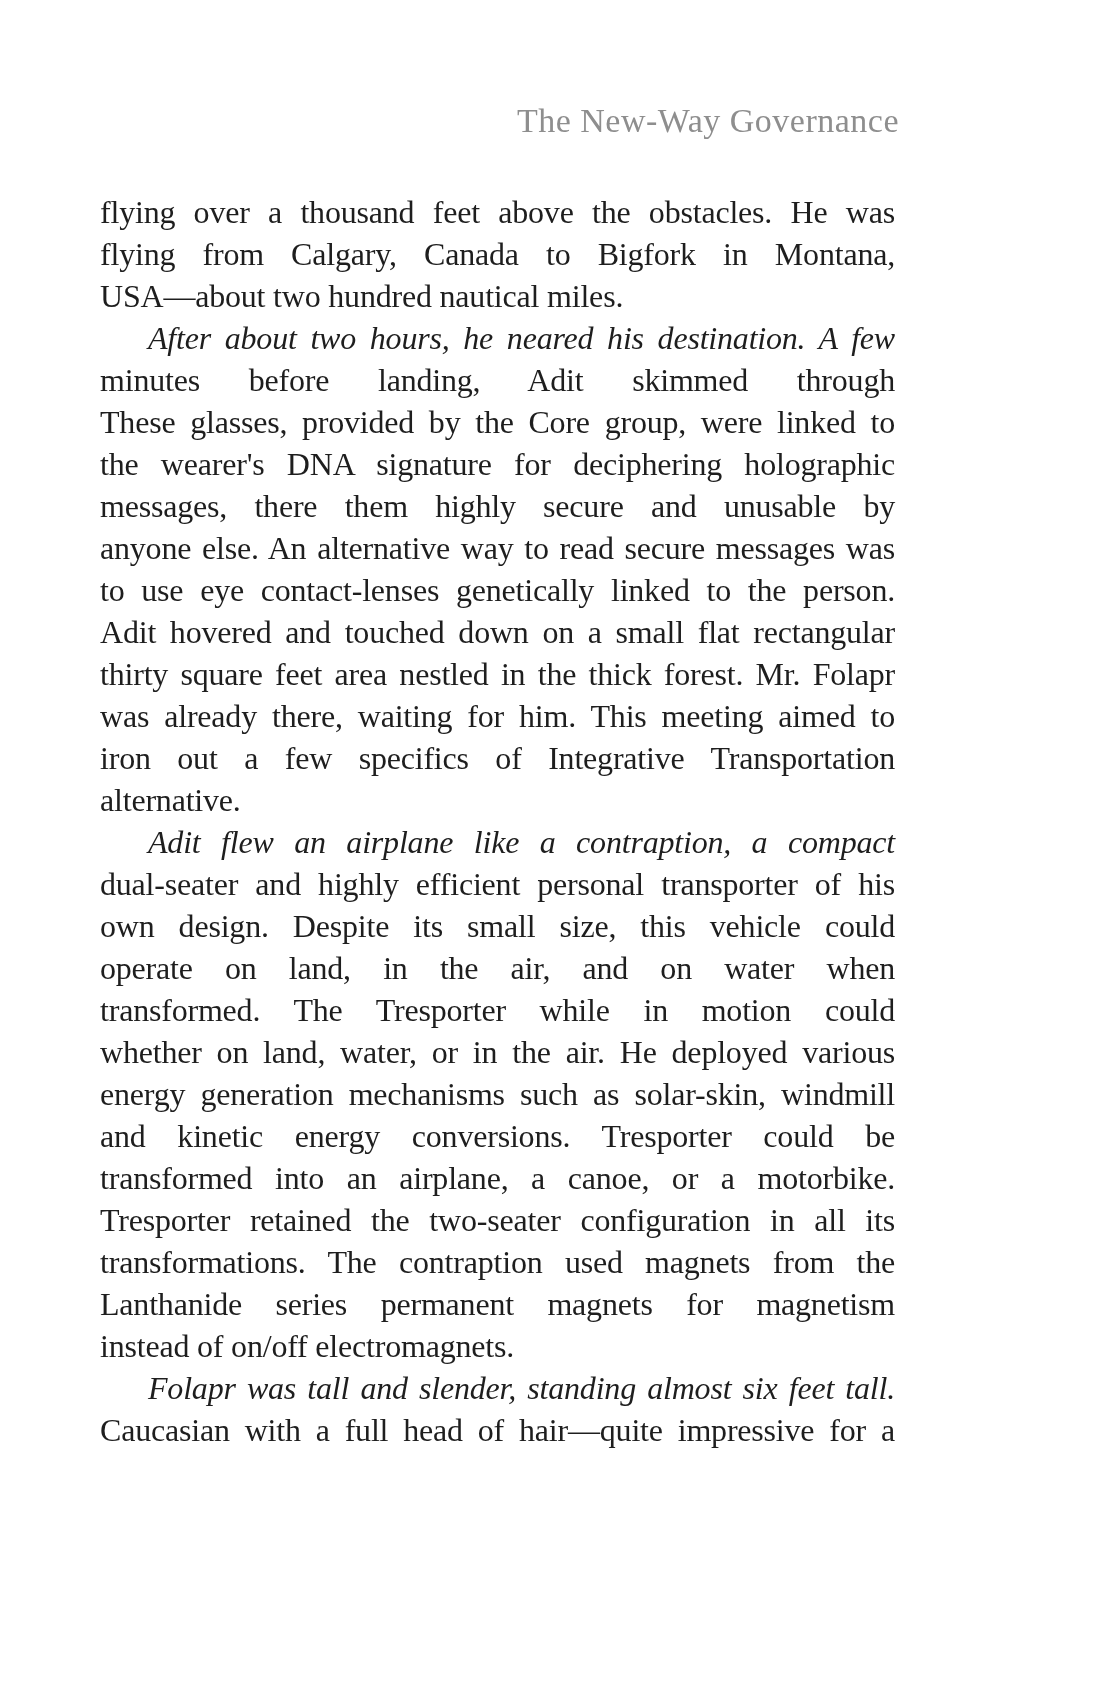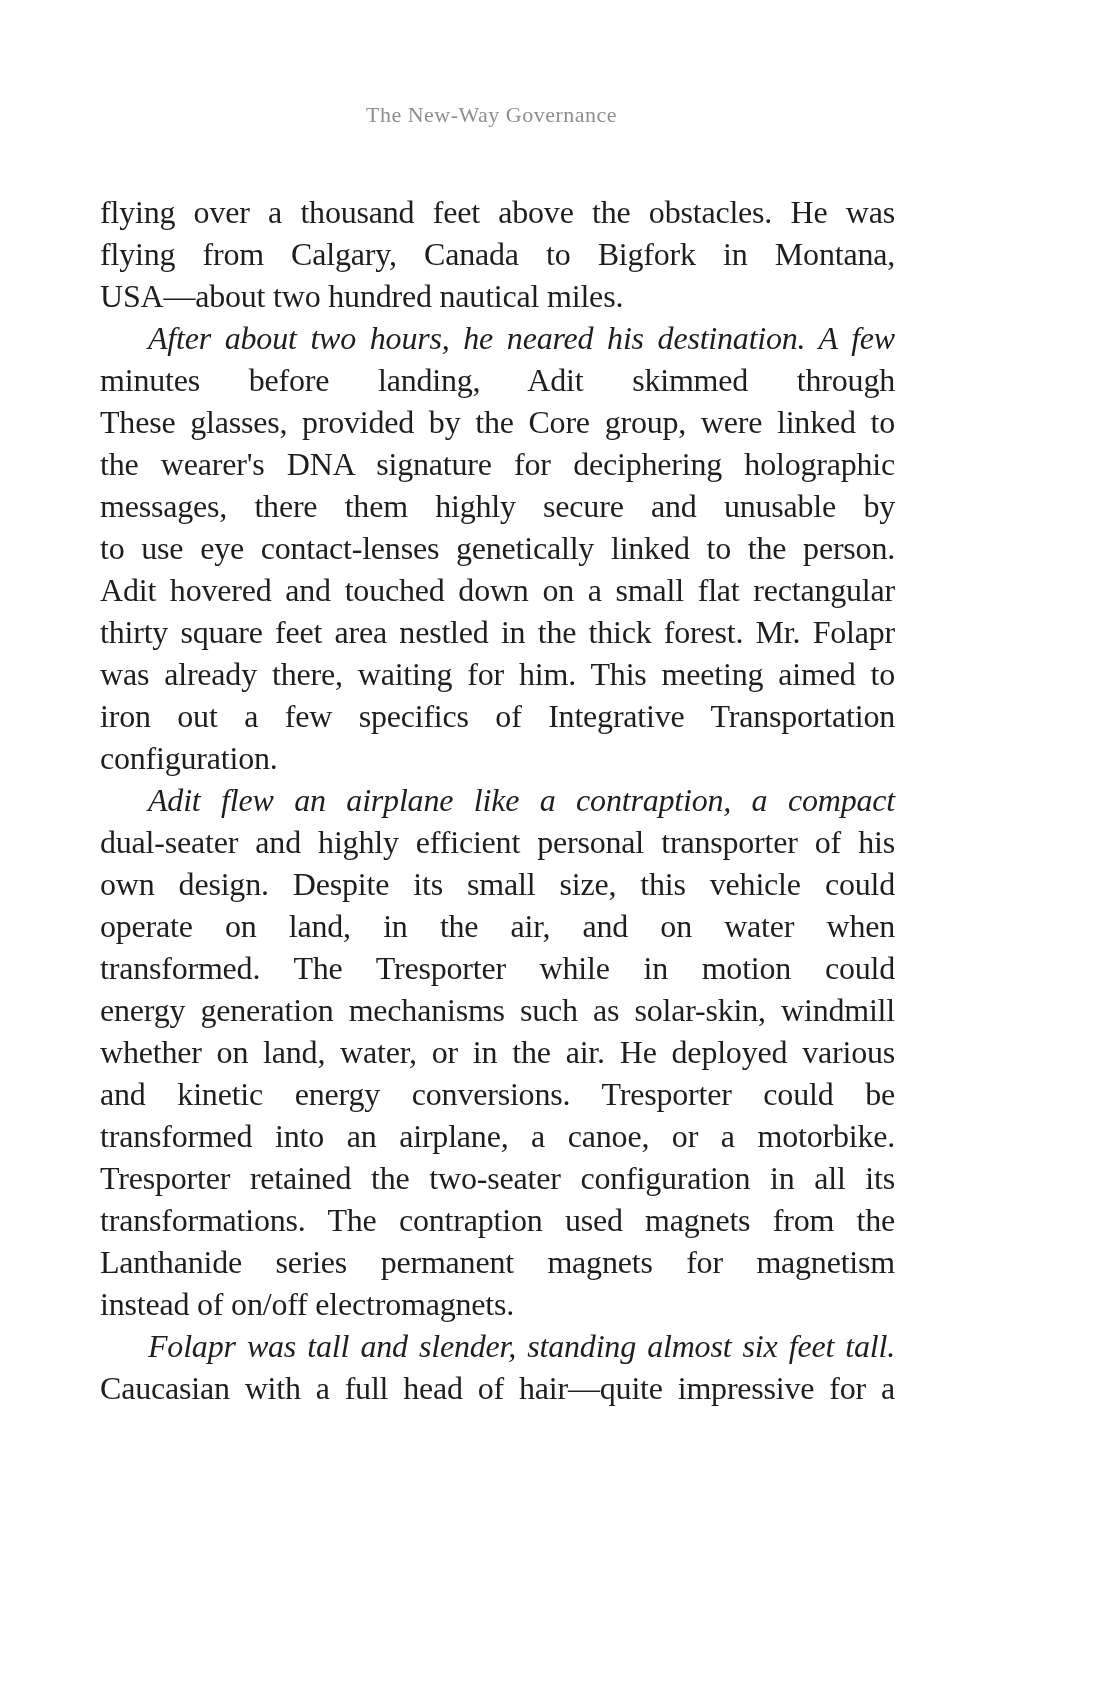--- a/index.html
+++ b/index.html
@@ -11,24 +11,24 @@
     position: relative;
     width: 1100px;
     height: 1700px;
     background: var(--bg-color, #ffffff);
     overflow: hidden;
     font-family: "Liberation Serif", "DejaVu Serif", serif;
   }
   .running-header {
     position: absolute;
     top: 102px;
-    left: 94px;
+    left: 104px;
     width: 795px;
-    text-align: center;
-    font-size: 22px;
+    text-align: right;
+    font-size: 34px;
     letter-spacing: 0.5px;
     color: var(--header-color, #8e8e8e);
     white-space: nowrap;
   }
   .page-body {
     position: absolute;
     top: 191px;
     left: 100px;
     width: 795px;
     color: var(--body-color, #1e1e1e);
@@ -63,35 +63,36 @@
         <div class="text-line">flying over a thousand feet above the obstacles. He was</div>
         <div class="text-line">flying from Calgary, Canada to Bigfork in Montana,</div>
         <div class="text-line para-end">USA—about two hundred nautical miles.</div>
       </div>
       <div class="paragraph">
         <div class="text-line indent">After about two hours, he neared his destination. A few</div>
         <div class="text-line">minutes before landing, Adit skimmed through</div>
         <div class="text-line">These glasses, provided by the Core group, were linked to</div>
         <div class="text-line">the wearer's DNA signature for deciphering holographic</div>
         <div class="text-line">messages, there them highly secure and unusable by</div>
+        <div class="text-line">anyone else. An alternative way to read secure messages was</div>
         <div class="text-line">to use eye contact-lenses genetically linked to the person.</div>
         <div class="text-line">Adit hovered and touched down on a small flat rectangular</div>
         <div class="text-line">thirty square feet area nestled in the thick forest. Mr. Folapr</div>
         <div class="text-line">was already there, waiting for him. This meeting aimed to</div>
         <div class="text-line">iron out a few specifics of Integrative Transportation</div>
-        <div class="text-line para-end">configuration.</div>
+        <div class="text-line para-end">alternative.</div>
       </div>
       <div class="paragraph">
         <div class="text-line indent">Adit flew an airplane like a contraption, a compact</div>
         <div class="text-line">dual-seater and highly efficient personal transporter of his</div>
         <div class="text-line">own design. Despite its small size, this vehicle could</div>
         <div class="text-line">operate on land, in the air, and on water when</div>
         <div class="text-line">transformed. The Tresporter while in motion could</div>
+        <div class="text-line">whether on land, water, or in the air. He deployed various</div>
         <div class="text-line">energy generation mechanisms such as solar-skin, windmill</div>
-        <div class="text-line">whether on land, water, or in the air. He deployed various</div>
         <div class="text-line">and kinetic energy conversions. Tresporter could be</div>
         <div class="text-line">transformed into an airplane, a canoe, or a motorbike.</div>
         <div class="text-line">Tresporter retained the two-seater configuration in all its</div>
         <div class="text-line">transformations. The contraption used magnets from the</div>
         <div class="text-line">Lanthanide series permanent magnets for magnetism</div>
         <div class="text-line para-end">instead of on/off electromagnets.</div>
       </div>
       <div class="paragraph">
         <div class="text-line indent">Folapr was tall and slender, standing almost six feet tall.</div>
         <div class="text-line">Caucasian with a full head of hair—quite impressive for a</div>

